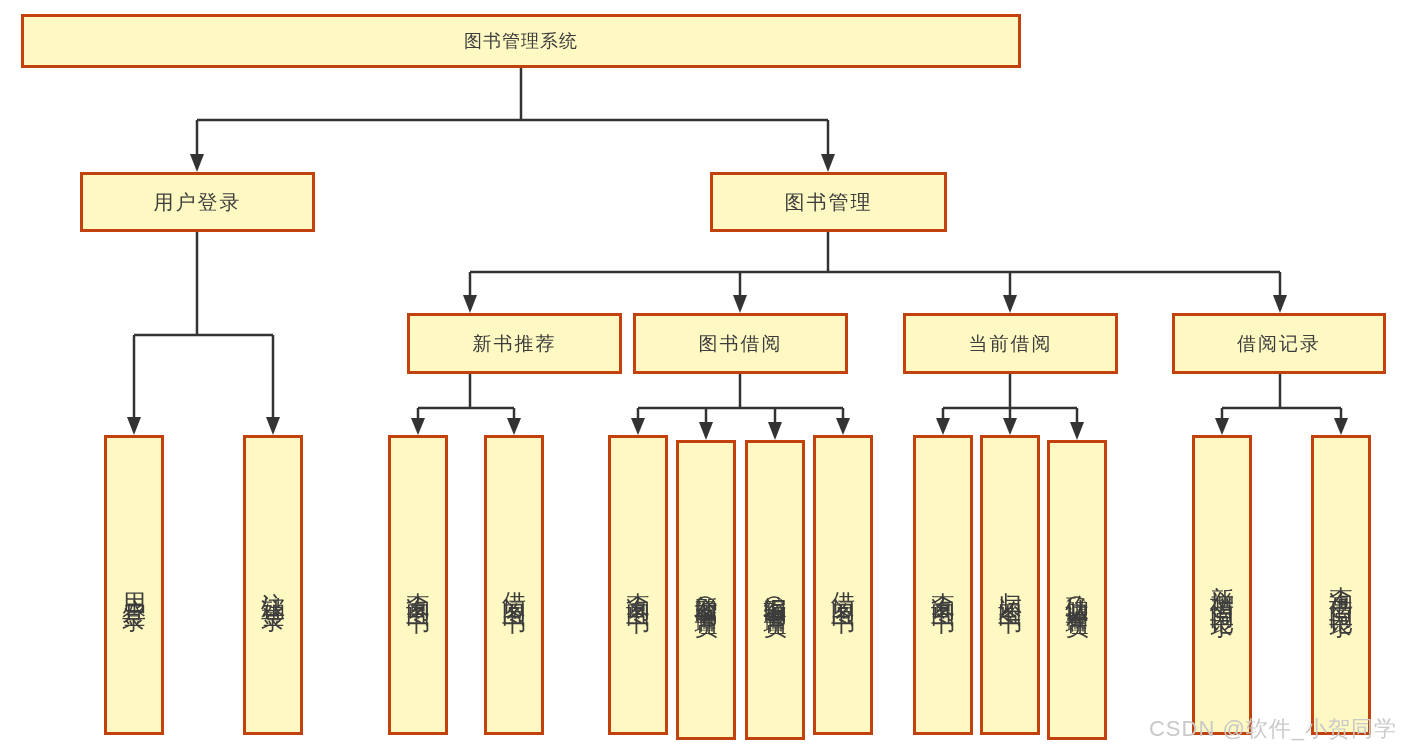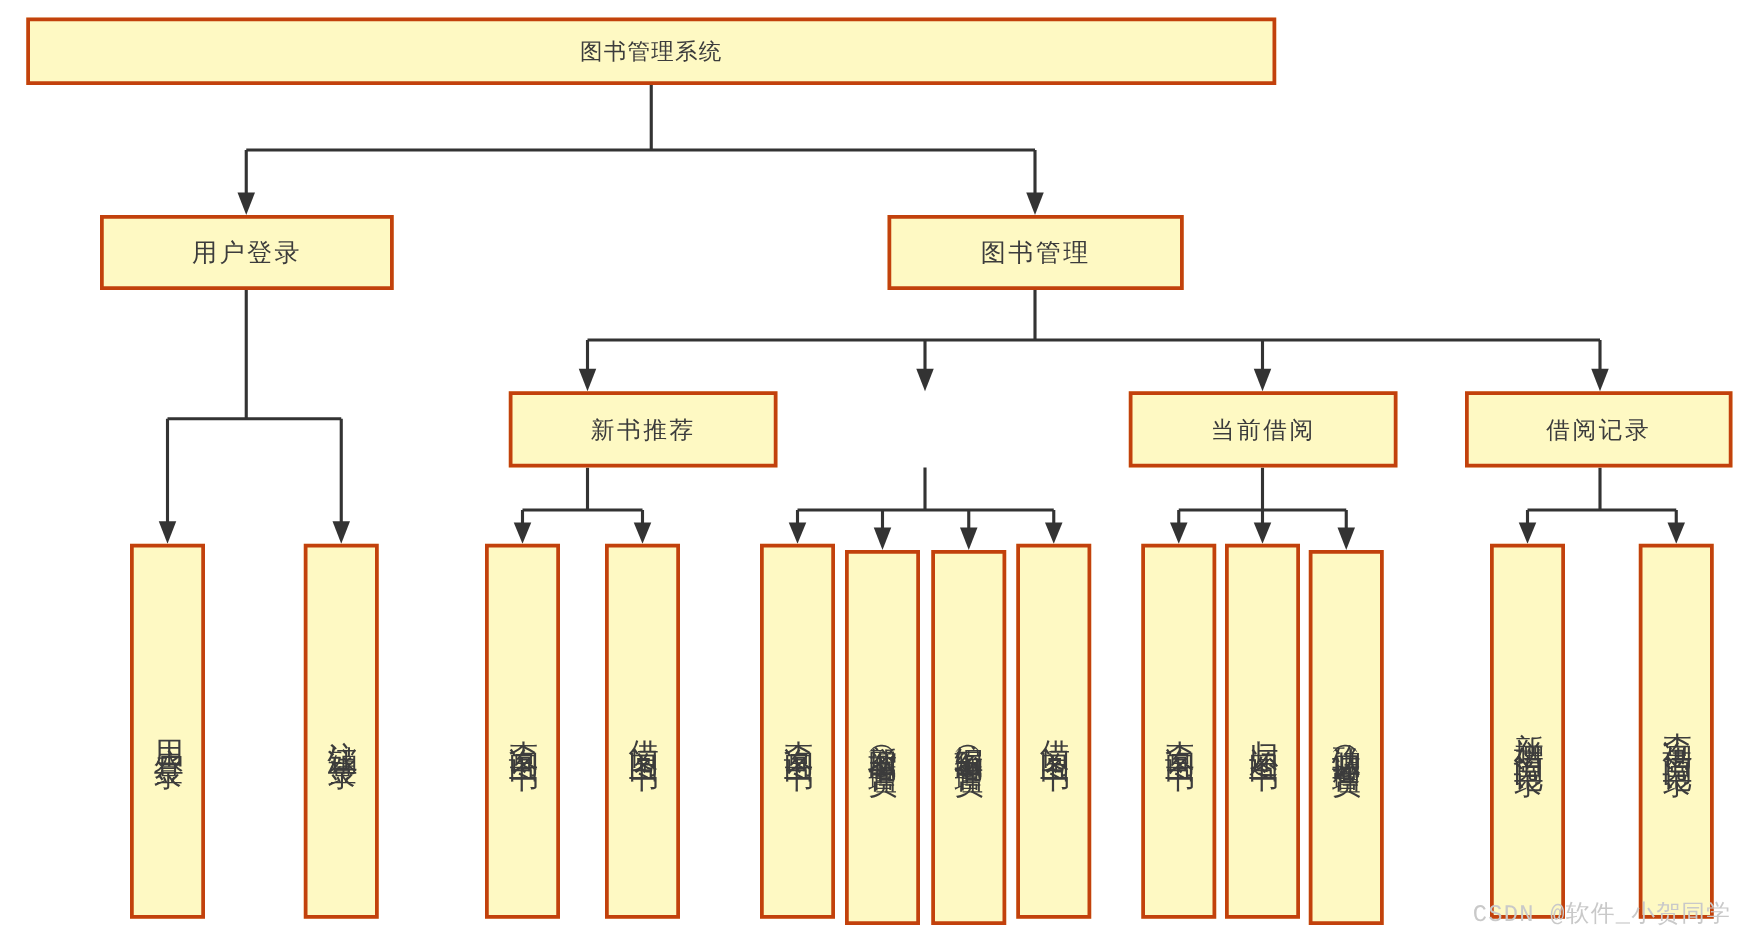--- a/index.html
+++ b/index.html
@@ -39,27 +39,26 @@
   .node.leaf {
     font-size: 24px;
     writing-mode: vertical-rl;
     text-orientation: mixed;
     letter-spacing: 6px;
     line-height: 1;
   }
   .node.leaf.long { letter-spacing: 3px; font-size: 23px; }
   .watermark {
     position: absolute;
-    right: 20px;
+    right: 8px;
     bottom: 3px;
-    font-size: 19px;
+    font-size: 22px;
     color: #c9c9c9;
     letter-spacing: 1px;
     white-space: nowrap;
-    font-family: Liberation Mono, monospace;
   }
 </style>
 </head>
 <body>
 
 <div id="canvas">
 
   <svg id="edges" viewBox="0 0 1405 747" xmlns="http://www.w3.org/2000/svg">
     <g stroke="#333333" stroke-width="2.5" fill="none">
 
@@ -132,20 +131,21 @@
       <polygon points="1334,418 1348,418 1341,435"></polygon>
     </g>
   </svg>
 
   <div class="node root" style="left:21px; top:14px; width:1000px; height:54px;">图书管理系统</div>
 
   <div class="node lvl2" style="left:80px; top:172px; width:235px; height:60px;">用户登录</div>
   <div class="node lvl2" style="left:710px; top:172px; width:237px; height:60px;">图书管理</div>
 
   <div class="node lvl3" style="left:363px; top:313px; width:215px; height:61px;margin-left:44px;">新书推荐</div>
+  <div class="node lvl3" style="left:633px; top:313px; width:215px; height:61px;">图书借阅</div>
   <div class="node lvl3" style="left:1172px; top:313px; width:214px; height:61px;">借阅记录</div>
   <div class="node lvl3" style="left:903px; top:313px; width:215px; height:61px;">当前借阅</div>
 
   <div class="node leaf" style="left:104px; top:435px; width:60px; height:300px;">用户登录</div>
   <div class="node leaf" style="left:243px; top:435px; width:60px; height:300px;">注销登录</div>
 
   <div class="node leaf" style="left:388px; top:435px; width:60px; height:300px;">查询图书</div>
   <div class="node leaf" style="left:484px; top:435px; width:60px; height:300px;">借阅图书</div>
 
   <div class="node leaf" style="left:608px; top:435px; width:60px; height:300px;">查询图书</div>

